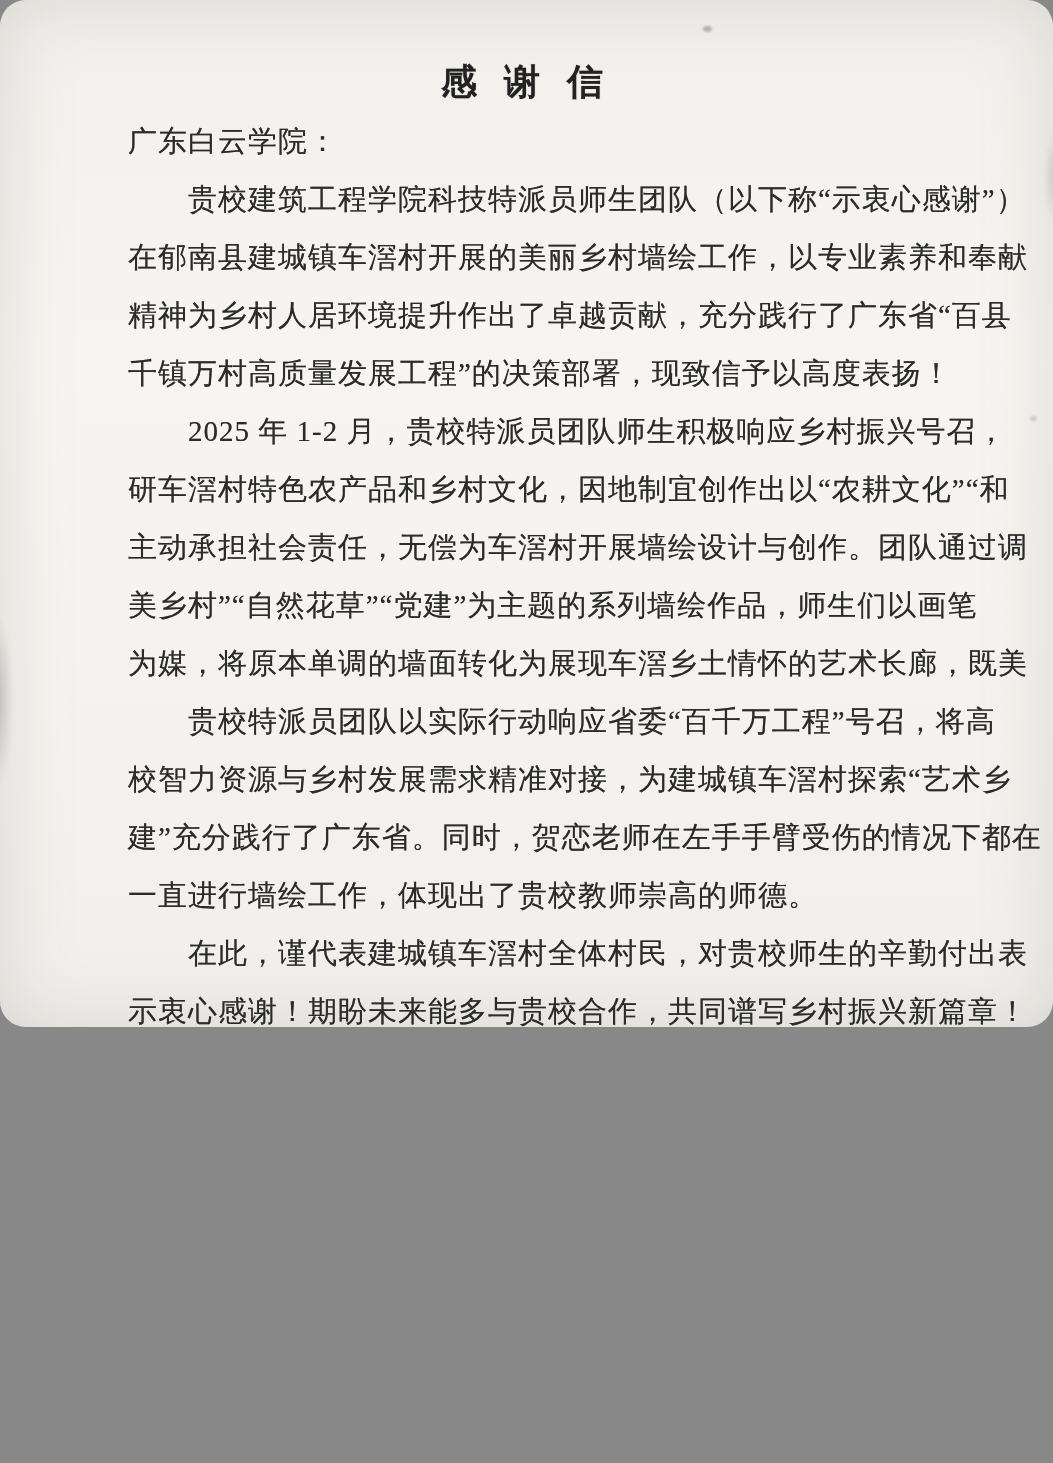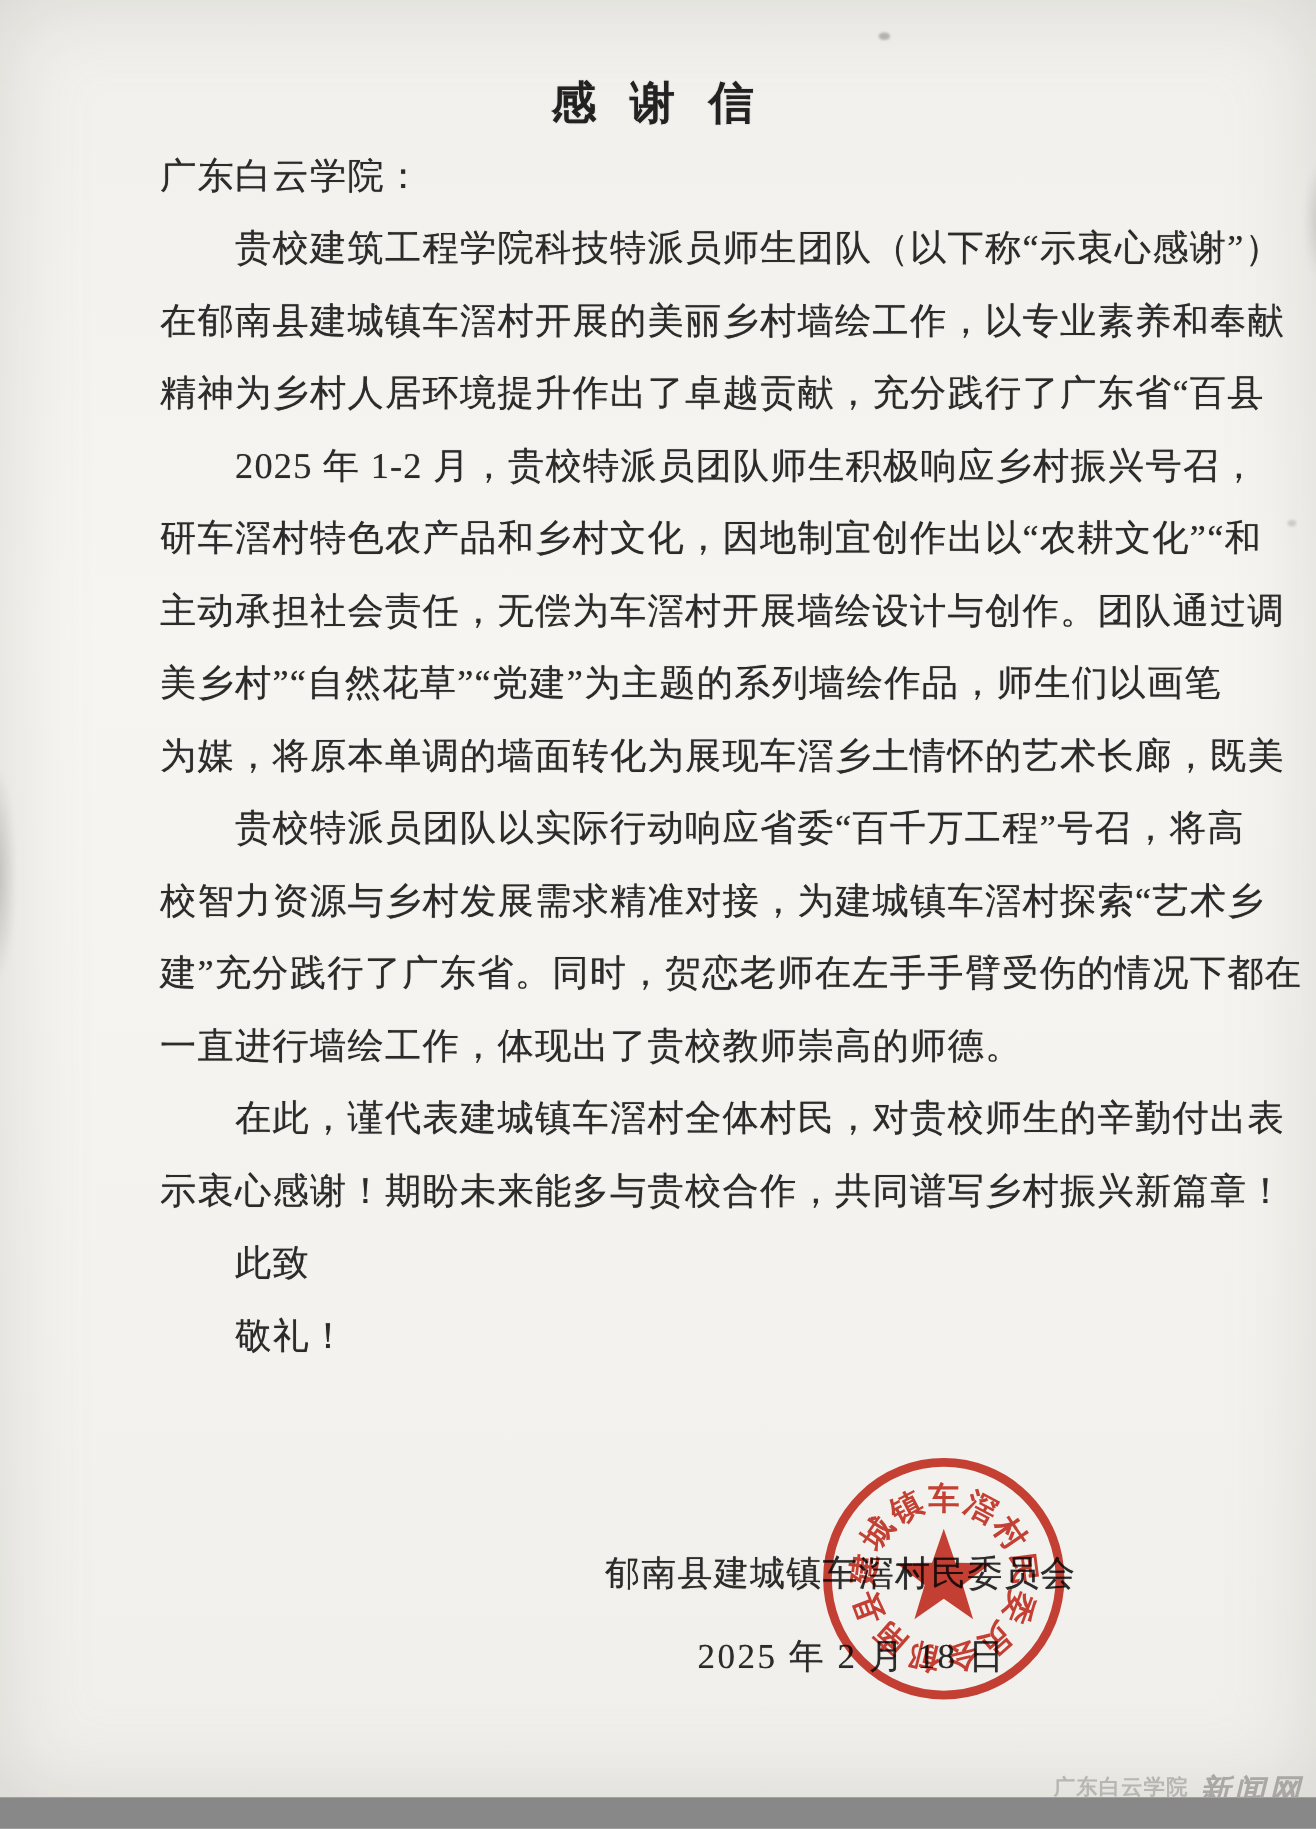--- a/index.html
+++ b/index.html
@@ -1,24 +1,25 @@
 <!DOCTYPE html>
 <html style="--seal-color: #c9291b;"><head>
 <meta charset="utf-8">
 <style>
   html,body{margin:0;padding:0;background:#888;}
   .page{
     position:relative;
-    width:1053px;height:1438px;
+    width:1053px;height:1027px;
     margin:0 auto;
     background:linear-gradient(180deg,#f1f0ec 0%,#f6f5f1 35%,#f3f2ee 75%,#f0efeb 100%);
     box-shadow:inset 0 0 70px rgba(150,150,145,.28);
     overflow:hidden;
     font-family:"Liberation Serif","DejaVu Serif",serif;
     color:#2b2b2b;
+    border-radius:26px;
   }
   .title{
     position:absolute;top:58px;left:0;width:100%;
     text-align:center;
     font-size:36px;font-weight:bold;letter-spacing:9px;
     color:#222;
     text-shadow:0 0 1px rgba(30,30,30,.4);
   }
   .letter-body{
     position:absolute;left:128px;top:112px;width:800px;
@@ -96,20 +97,21 @@
 
 <div class="page">
 
   <div class="title">感 谢 信</div>
 
   <div class="letter-body">
       <div class="line">广东白云学院：</div>
       <div class="line indent">贵校建筑工程学院科技特派员师生团队（以下称“示衷心感谢”）</div>
       <div class="line">在郁南县建城镇车滘村开展的美丽乡村墙绘工作，以专业素养和奉献</div>
       <div class="line">精神为乡村人居环境提升作出了卓越贡献，充分践行了广东省“百县</div>
+      <div class="line">千镇万村高质量发展工程”的决策部署，现致信予以高度表扬！</div>
       <div class="line indent">2025 年 1-2 月，贵校特派员团队师生积极响应乡村振兴号召，</div>
       <div class="line">研车滘村特色农产品和乡村文化，因地制宜创作出以“农耕文化”“和</div>
       <div class="line">主动承担社会责任，无偿为车滘村开展墙绘设计与创作。团队通过调</div>
       <div class="line">美乡村”“自然花草”“党建”为主题的系列墙绘作品，师生们以画笔</div>
       <div class="line">为媒，将原本单调的墙面转化为展现车滘乡土情怀的艺术长廊，既美</div>
       <div class="line indent">贵校特派员团队以实际行动响应省委“百千万工程”号召，将高</div>
       <div class="line">校智力资源与乡村发展需求精准对接，为建城镇车滘村探索“艺术乡</div>
       <div class="line">建”充分践行了广东省。同时，贺恋老师在左手手臂受伤的情况下都在</div>
       <div class="line">一直进行墙绘工作，体现出了贵校教师崇高的师德。</div>
       <div class="line indent">在此，谨代表建城镇车滘村全体村民，对贵校师生的辛勤付出表</div>

